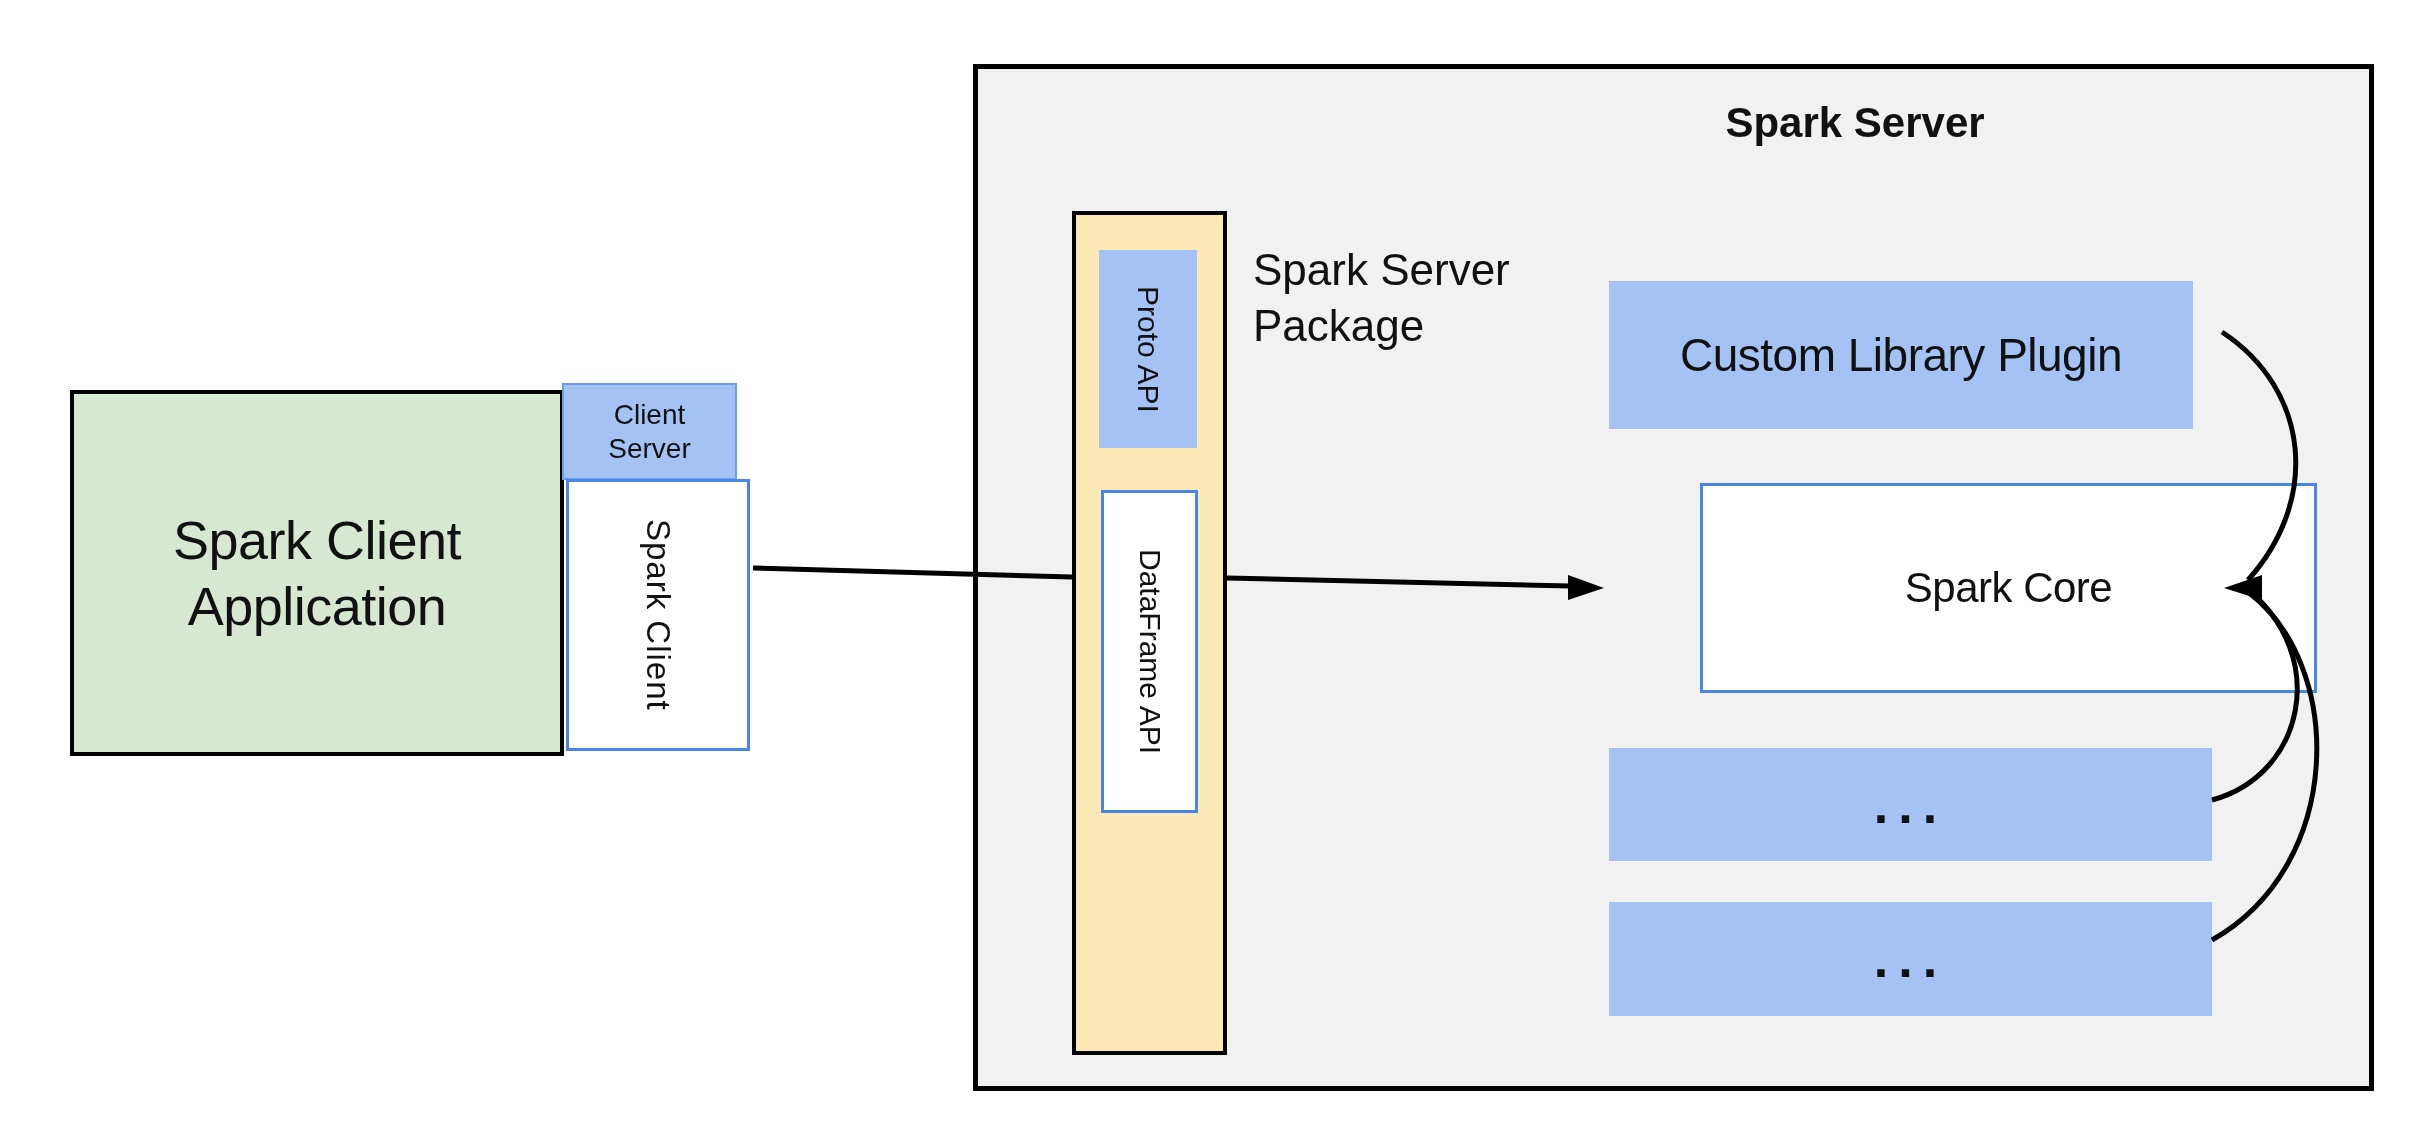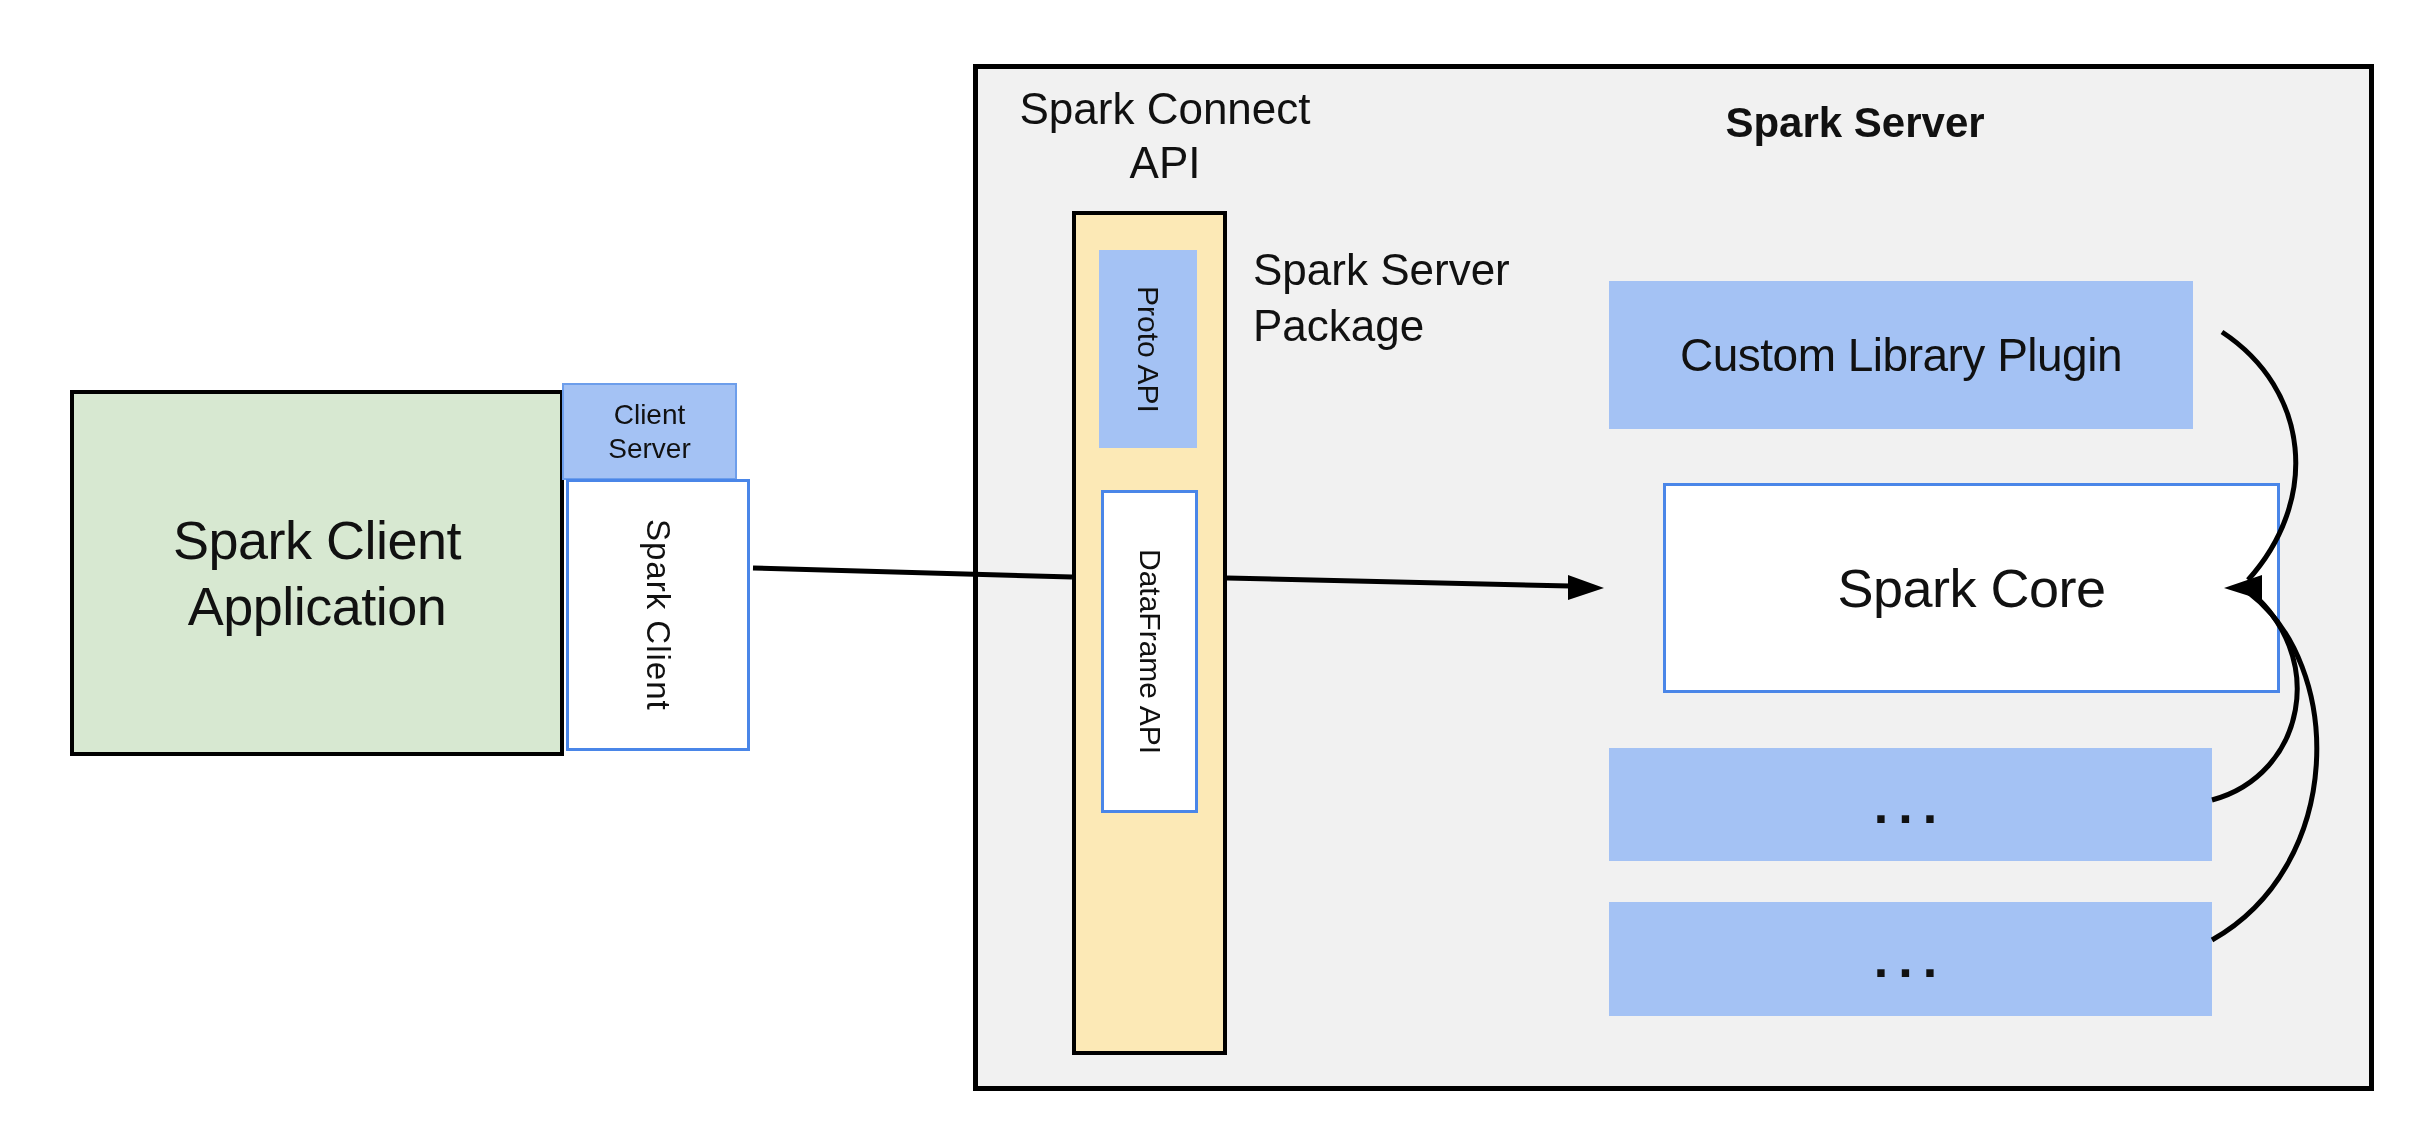--- a/index.html
+++ b/index.html
@@ -35,44 +35,38 @@
   .proto-api{left:1099px;top:250px;width:98px;height:198px;background:var(--blue-fill);z-index:3;}
   .proto-api .vtext{font-size:30px;}
   .dataframe-api{left:1101px;top:490px;width:97px;height:323px;background:var(--white);border:3px solid var(--blue-border);z-index:3;}
   .dataframe-api .vtext{font-size:30px;}
   .server-library-label{left:1253px;top:240px;width:330px;height:115px;font-size:44px;line-height:56px;
                         justify-content:flex-start;text-align:left;z-index:2;background:transparent;}
 
   
   .custom-plugin{left:1609px;top:281px;width:584px;height:148px;background:var(--blue-fill);z-index:2;
                  font-size:46px;letter-spacing:-0.5px;}
-  .spark-core{left:1663px;top:483px;width:617px;height:210px;background:var(--white);
-              border:3px solid var(--blue-border);z-index:2;font-size:54px;letter-spacing:-0.5px;}
+  .spark-core{left:1700px;top:483px;width:617px;height:210px;background:var(--white);
+              border:3px solid var(--blue-border);z-index:2;font-size:42px;letter-spacing:-0.5px;}
   .dots-box{width:603px;height:113px;background:var(--blue-fill);z-index:2;
             font-size:52px;font-weight:bold;letter-spacing:10px;}
   .dots-1{left:1609px;top:748px;}
   .dots-2{left:1609px;top:902px;height:114px;}
 
   .arrow-layer{position:absolute;left:0;top:0;width:2435px;height:1135px;z-index:5;pointer-events:none;}
   .arrow-layer path, .arrow-layer line{stroke:var(--arrow);stroke-width:5;fill:none;}
   .arrow-layer polygon{fill:var(--arrow);stroke:none;}
 </style>
 </head>
 <body>
 
 <div class="canvas">
 
   <div class="box server-container"></div>
 
-  <div class="box connect-api-label">
-    <div>
-      <div>Spark Connect</div>
-      <div>API</div>
-    </div>
-  </div>
 
   <div class="box server-title">Spark Server</div>
 
   <div class="box green-box">
     <div>
       <div>Spark Client</div>
       <div>Application</div>
     </div>
   </div>
 

